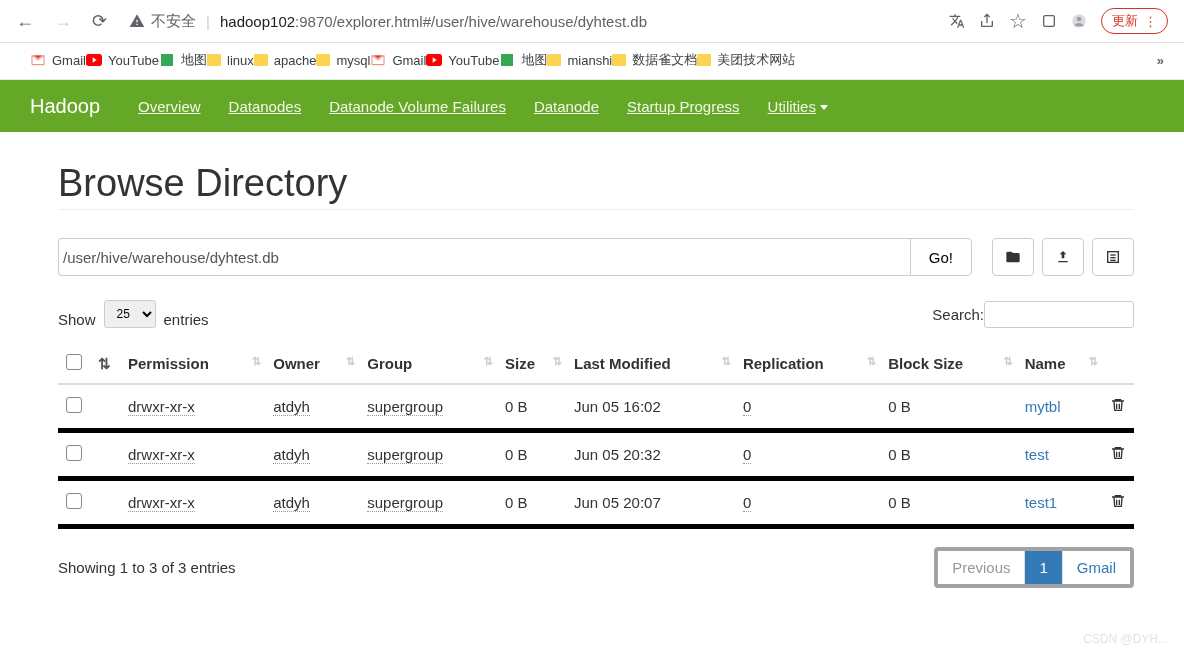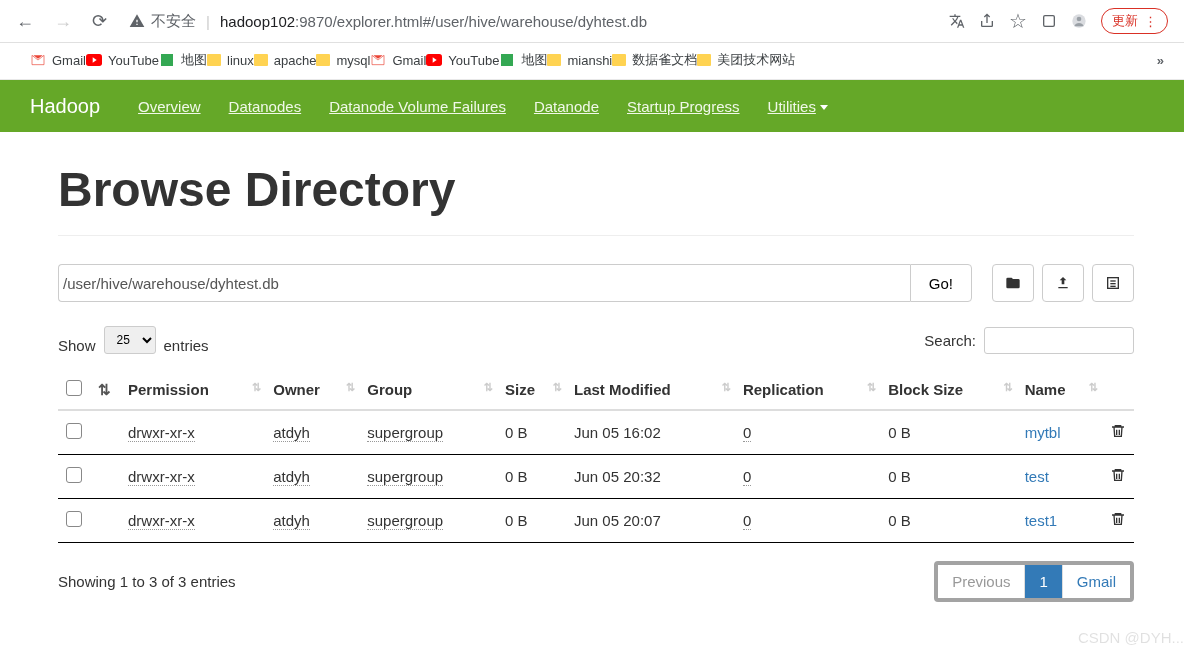--- a/index.html
+++ b/index.html
@@ -16,49 +16,49 @@
 .update-btn { border: 1px solid #d93025; color: #d93025; border-radius: 16px; padding: 3px 10px; font-size: 13px; display: flex; align-items: center; gap: 6px; }
 .bookmarks { display: flex; align-items: center; padding: 8px 12px 10px 30px; border-bottom: 1px solid #e8e8e8; font-size: 13px; color: #3c4043; }
 .bookmarks .bm { display: flex; align-items: center; gap: 6px; cursor: pointer; }
 .bookmarks .folder { width: 14px; height: 12px; background: #ffd352; border-radius: 1px; display: inline-block; }
 .bookmarks .more { margin-left: auto; color: #5f6368; font-weight: bold; padding-right: 8px; }
 .navbar { background: #65a828; color: #fff; display: flex; align-items: center; padding: 0 30px; height: 52px; gap: 28px; }
 .navbar .brand { font-size: 20px; font-weight: 500; margin-right: 10px; }
 .navbar .nav-item { font-size: 15px; cursor: pointer; color: #f0f8e8; text-decoration: underline; }
 .navbar .caret { display: inline-block; margin-left: 4px; width: 0; height: 0; border-left: 4px solid transparent; border-right: 4px solid transparent; border-top: 5px solid #fff; vertical-align: middle; }
 .content { padding: 30px 50px 20px 58px; }
-h1 { font-size: 48px; font-weight: 700; color: #333; margin-bottom: 18px; }
+h1 { font-size: 38px; font-weight: 400; color: #333; margin-bottom: 4px; }
 .hr { border: none; border-top: 1px solid #eee; margin-bottom: 28px; }
 .path-row { display: flex; align-items: stretch; gap: 20px; margin-bottom: 24px; }
 .path-input-group { display: flex; flex: 1; }
 .path-input { flex: 1; border: 1px solid #ccc; border-right: none; border-radius: 4px 0 0 4px; padding: 8px 4px; font-size: 15px; color: #555; }
 .go-btn { border: 1px solid #ccc; border-radius: 0 4px 4px 0; background: #fff; padding: 8px 18px; font-size: 15px; cursor: pointer; }
 .action-btns { display: flex; gap: 8px; }
 .action-btn { border: 1px solid #ccc; border-radius: 4px; background: #fff; width: 42px; height: 38px; display: flex; align-items: center; justify-content: center; cursor: pointer; }
 .controls-row { display: flex; align-items: center; justify-content: space-between; margin-bottom: 16px; font-size: 15px; }
 .show-entries { display: flex; align-items: flex-end; gap: 8px; }
 .show-entries select { border: 1px solid #ccc; padding: 5px 8px; font-size: 12px; border-radius: 3px; }
-.search-box { display: flex; align-items: center; gap: 8px; }
+.search-box { display: flex; align-items: center; }
 .search-box input { border: 1px solid #ccc; padding: 5px 8px; width: 150px; border-radius: 3px; }
 table { width: 100%; border-collapse: collapse; }
 thead th { text-align: left; font-weight: 700; font-size: 15px; padding: 10px 8px; border-bottom: 2px solid #ddd; position: relative; }
 thead th .sort-icon { color: #ccc; font-size: 11px; position: absolute; right: 4px; }
-tbody td { padding: 12px 8px; border-bottom: 1px solid #000000; font-size: 15px; vertical-align: middle; }
+tbody td { padding: 12px 8px; border-bottom: 5px solid #000000; font-size: 15px; vertical-align: middle; }
 .dotted { border-bottom: 1px dotted #999; display: inline-block; color: #333; }
 .name-link { color: #337ab7; cursor: pointer; }
 .checkbox { width: 16px; height: 16px; border: 1.5px solid #888; border-radius: 3px; display: inline-block; cursor: pointer; }
 .trash-icon { cursor: pointer; color: #555; }
 .footer-row { display: flex; align-items: center; justify-content: space-between; margin-top: 18px; font-size: 15px; }
 .pagination { display: flex; border: 4px solid #a3a3a3; border-radius: 4px; overflow: hidden; }
 .pagination .pg { padding: 8px 14px; border-right: 1px solid #ddd; color: #337ab7; cursor: pointer; background: #fff; }
 .pagination .pg:last-child { border-right: none; }
 .pagination .pg.active { background: #337ab7; color: #fff; }
 .pagination .pg.disabled { color: #999; }
 .icon-svg { width: 16px; height: 16px; }
-.watermark { position: fixed; bottom: 8px; right: 0; font-size: 15px; color: rgba(0,0,0,0.12); }
+.watermark { position: fixed; bottom: 8px; right: 16px; font-size: 12px; color: rgba(0,0,0,0.12); }
 </style>
 </head>
 <body>
 
 <div class="browser-toolbar">
   <span class="nav-btn">←</span>
   <span class="nav-btn" style="color:#ccc;">→</span>
   <span class="nav-btn">⟳</span>
   <div class="url-area">
     <span class="insecure">

